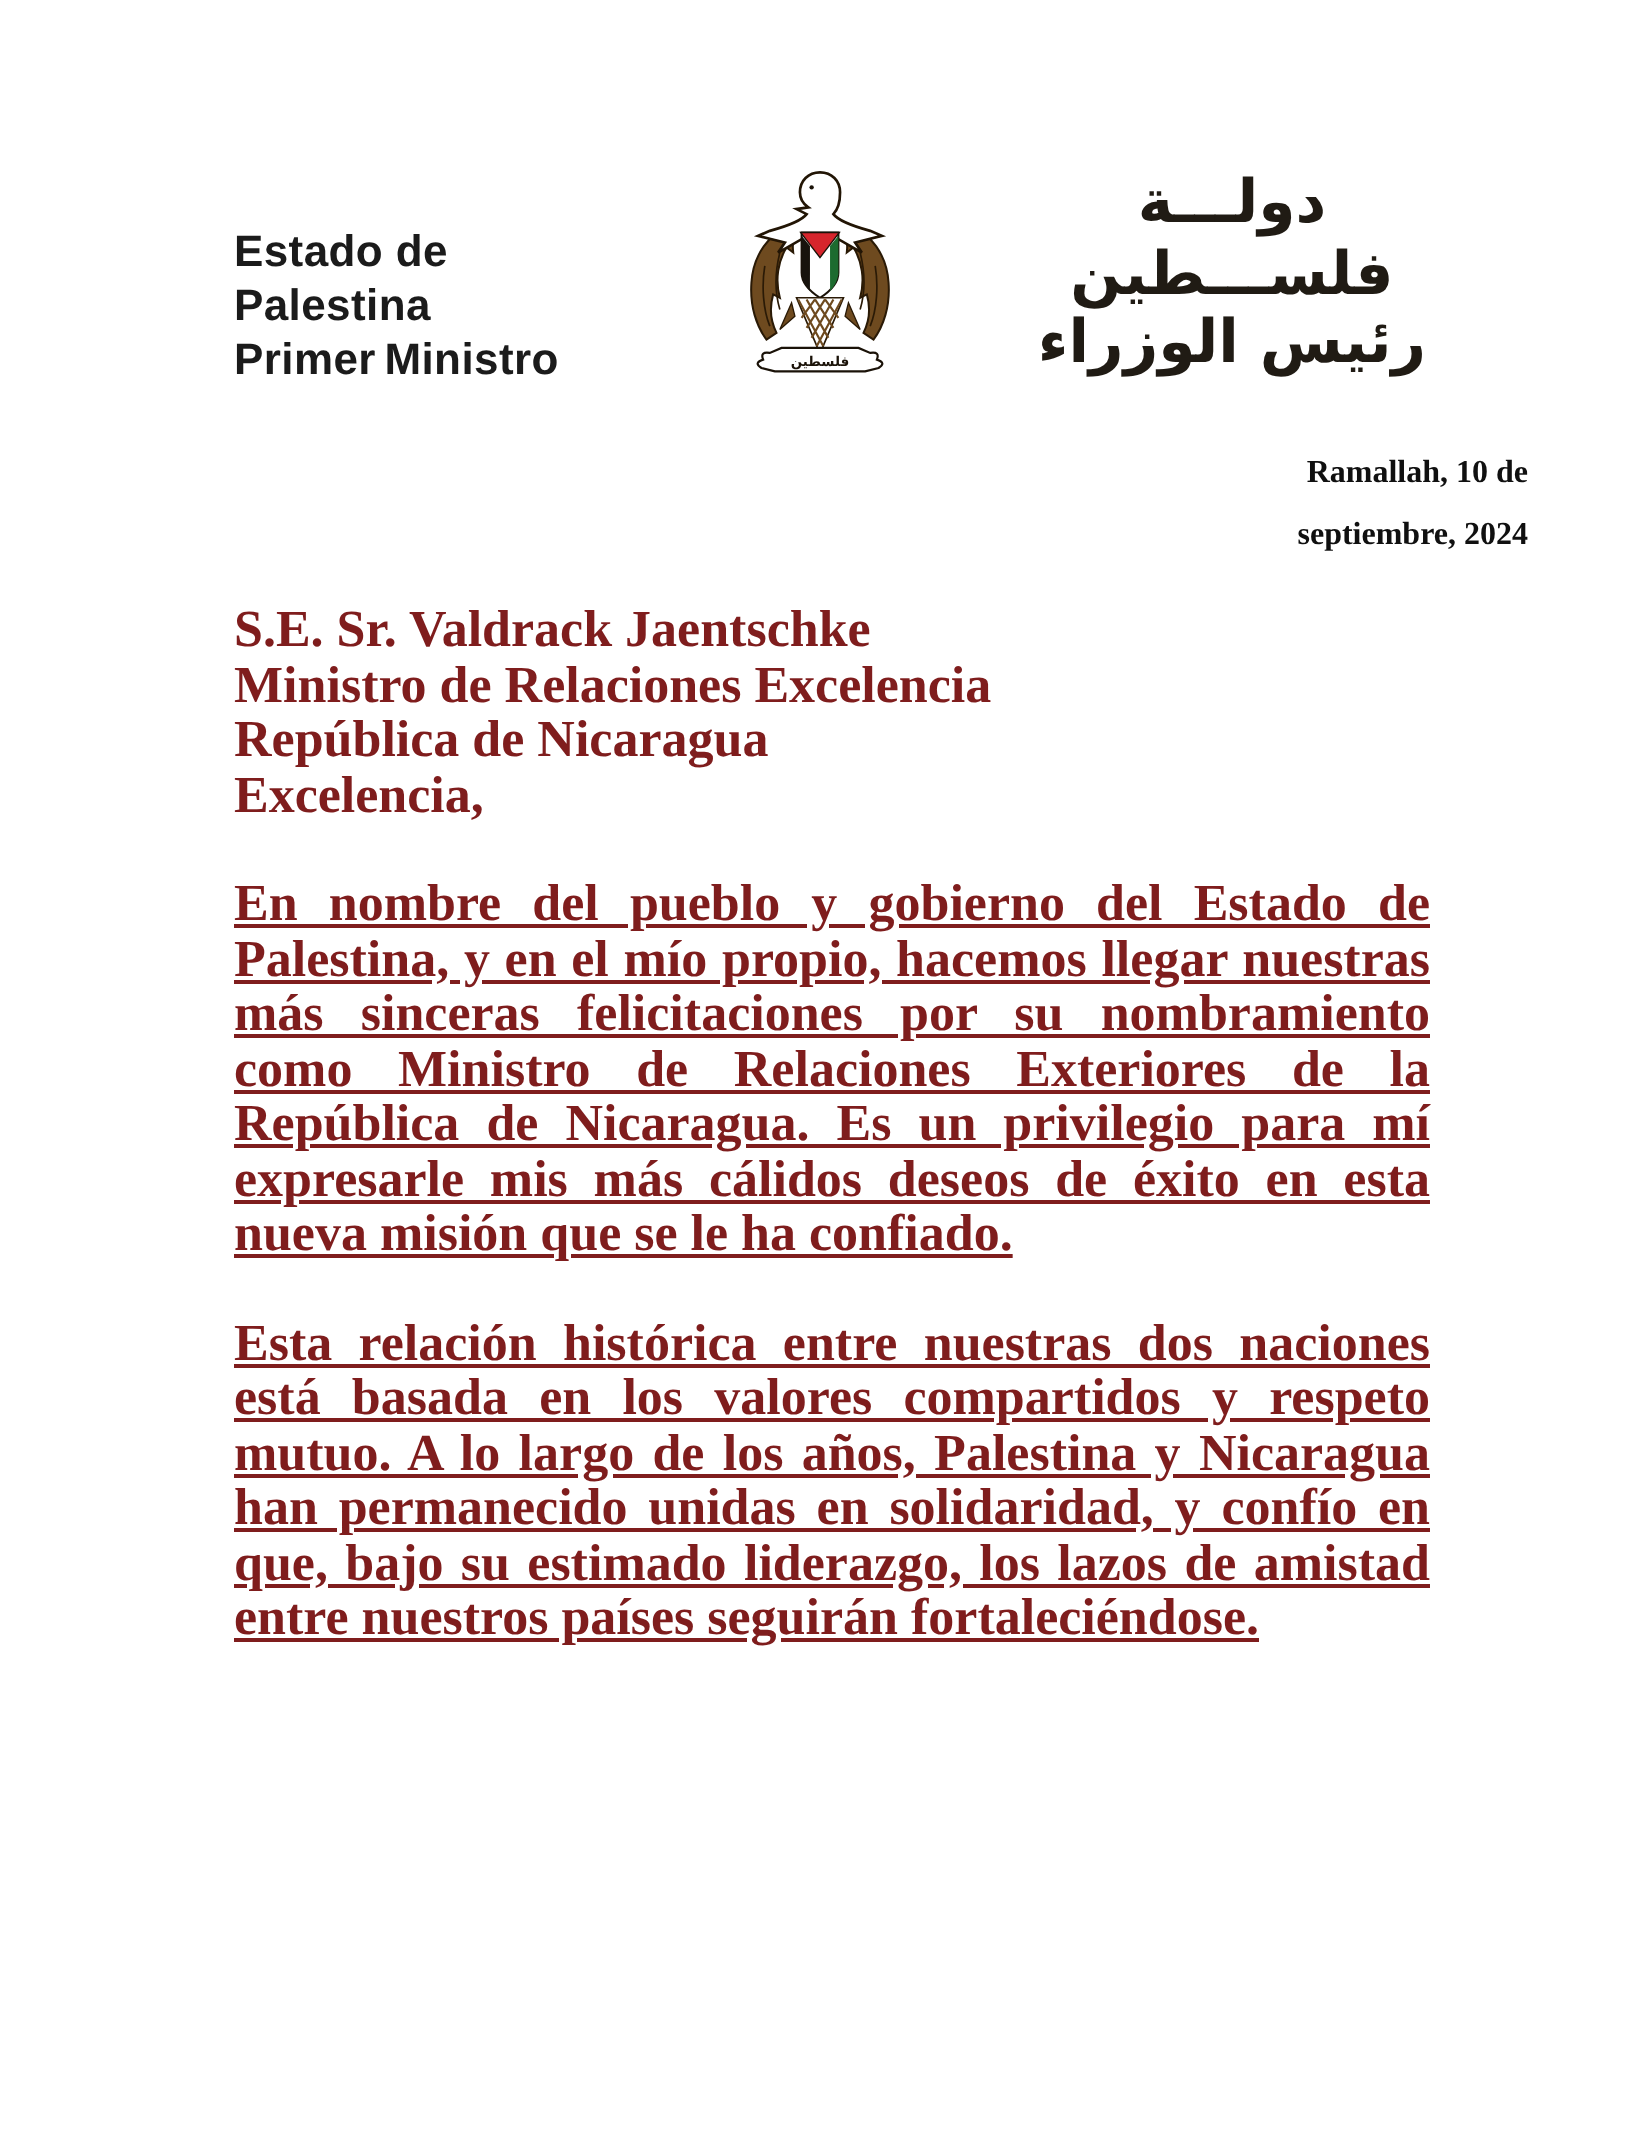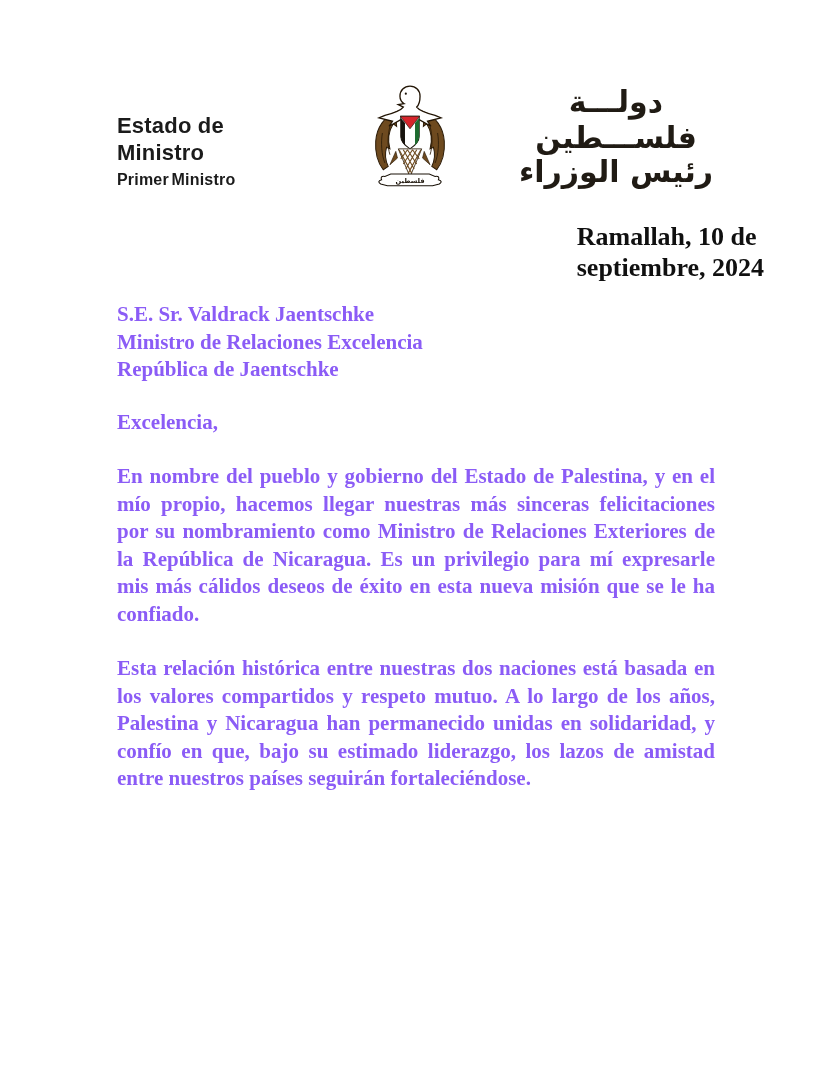--- a/index.html
+++ b/index.html
@@ -12,59 +12,61 @@
     color:#141414;
     padding-left:48px;
   }
   
   .org-block{
     position:absolute;left:117px;top:112px;
     font-family:"Liberation Sans", sans-serif;
     font-weight:700;color:#1b1b1b;
   }
   .org-name-line{font-size:22px;line-height:27px;letter-spacing:0.2px;}
-  .org-subtitle{font-size:16px;line-height:27px;word-spacing:-2px;letter-spacing:0.2px;}
+  .org-subtitle{font-size:22px;line-height:27px;word-spacing:-2px;letter-spacing:0.2px;}
   .emblem{position:absolute;left:364px;top:82px;width:92px;height:112px;}
   .emblem svg{width:100%;height:100%;display:block;}
   .arabic-block{
     position:absolute;left:488px;top:84px;width:256px;
     text-align:center;direction:rtl;
     font-family:"DejaVu Sans", sans-serif;
     font-weight:700;color:#201b14;
   }
   .arabic-line1{font-size:30px;line-height:36px;}
   .arabic-line2{font-size:30px;line-height:32px;}
   
   .date-block{
     position:absolute;right:109px;top:221px;
-    font-weight:700;font-size:26px;line-height:31px;
+    text-align:right;
+    font-weight:700;font-size:16px;line-height:31px;
     color:#101010;
   }
   
   .letter-body{
     position:absolute;left:117px;top:301px;width:598px;
-    font-weight:700;font-size:21px;line-height:27.5px;
-    color:#8b5cf6;
+    font-weight:700;font-size:26px;line-height:27.5px;
+    color:#7f1d1d;
   }
   .recipient div{line-height:27.5px;}
-  .salutation{margin-top:25px;}
+  .salutation{}
   p.para{
     margin:27px 0 0 0;
     text-align:justify;
+    text-decoration:underline;
   }
   p.para-cut{text-align-last:justify;}
 </style>
 </head>
 <body>
 
 <div class="page">
 
   <div class="org-block">
     <div class="org-name-line">Estado de</div>
-    <div class="org-name-line">Ministro</div>
+    <div class="org-name-line">Palestina</div>
     <div class="org-subtitle">Primer Ministro</div>
   </div>
 
   <div class="emblem">
     <svg viewBox="0 0 110 128" xmlns="http://www.w3.org/2000/svg">
 
       <path d="M40 32 C24 38 15 52 14 68 C13 82 17 94 23 102 L29 98 C25 90 25 82 27 75 L31 77 C28 66 30 55 35 47 L39 50 C38 42 40 36 45 32 Z" stroke="#2a1a06" stroke-width="1.2" fill="#6e4a1f"></path>
 
       <path d="M70 32 C86 38 95 52 96 68 C97 82 93 94 87 102 L81 98 C85 90 85 82 83 75 L79 77 C82 66 80 55 75 47 L71 50 C72 42 70 36 65 32 Z" stroke="#2a1a06" stroke-width="1.2" fill="#6e4a1f"></path>
 
@@ -97,20 +99,20 @@
 
   <div class="date-block">
     <div>Ramallah, 10 de</div>
     <div>septiembre, 2024</div>
   </div>
 
   <div class="letter-body">
     <div class="recipient">
       <div>S.E. Sr. Valdrack Jaentschke</div>
       <div>Ministro de Relaciones Excelencia</div>
-      <div>República de Jaentschke</div>
+      <div>República de Nicaragua</div>
     </div>
     <div class="salutation">Excelencia,</div>
     <p class="para">En nombre del pueblo y gobierno del Estado de Palestina, y en el mío propio, hacemos llegar nuestras más sinceras felicitaciones por su nombramiento como Ministro de Relaciones Exteriores de la República de Nicaragua. Es un privilegio para mí expresarle mis más cálidos deseos de éxito en esta nueva misión que se le ha confiado.</p>
     <p class="para">Esta relación histórica entre nuestras dos naciones está basada en los valores compartidos y respeto mutuo. A lo largo de los años, Palestina y Nicaragua han permanecido unidas en solidaridad, y confío en que, bajo su estimado liderazgo, los lazos de amistad entre nuestros países seguirán fortaleciéndose.</p>
   </div>
 
 </div>
 
 </body></html>

